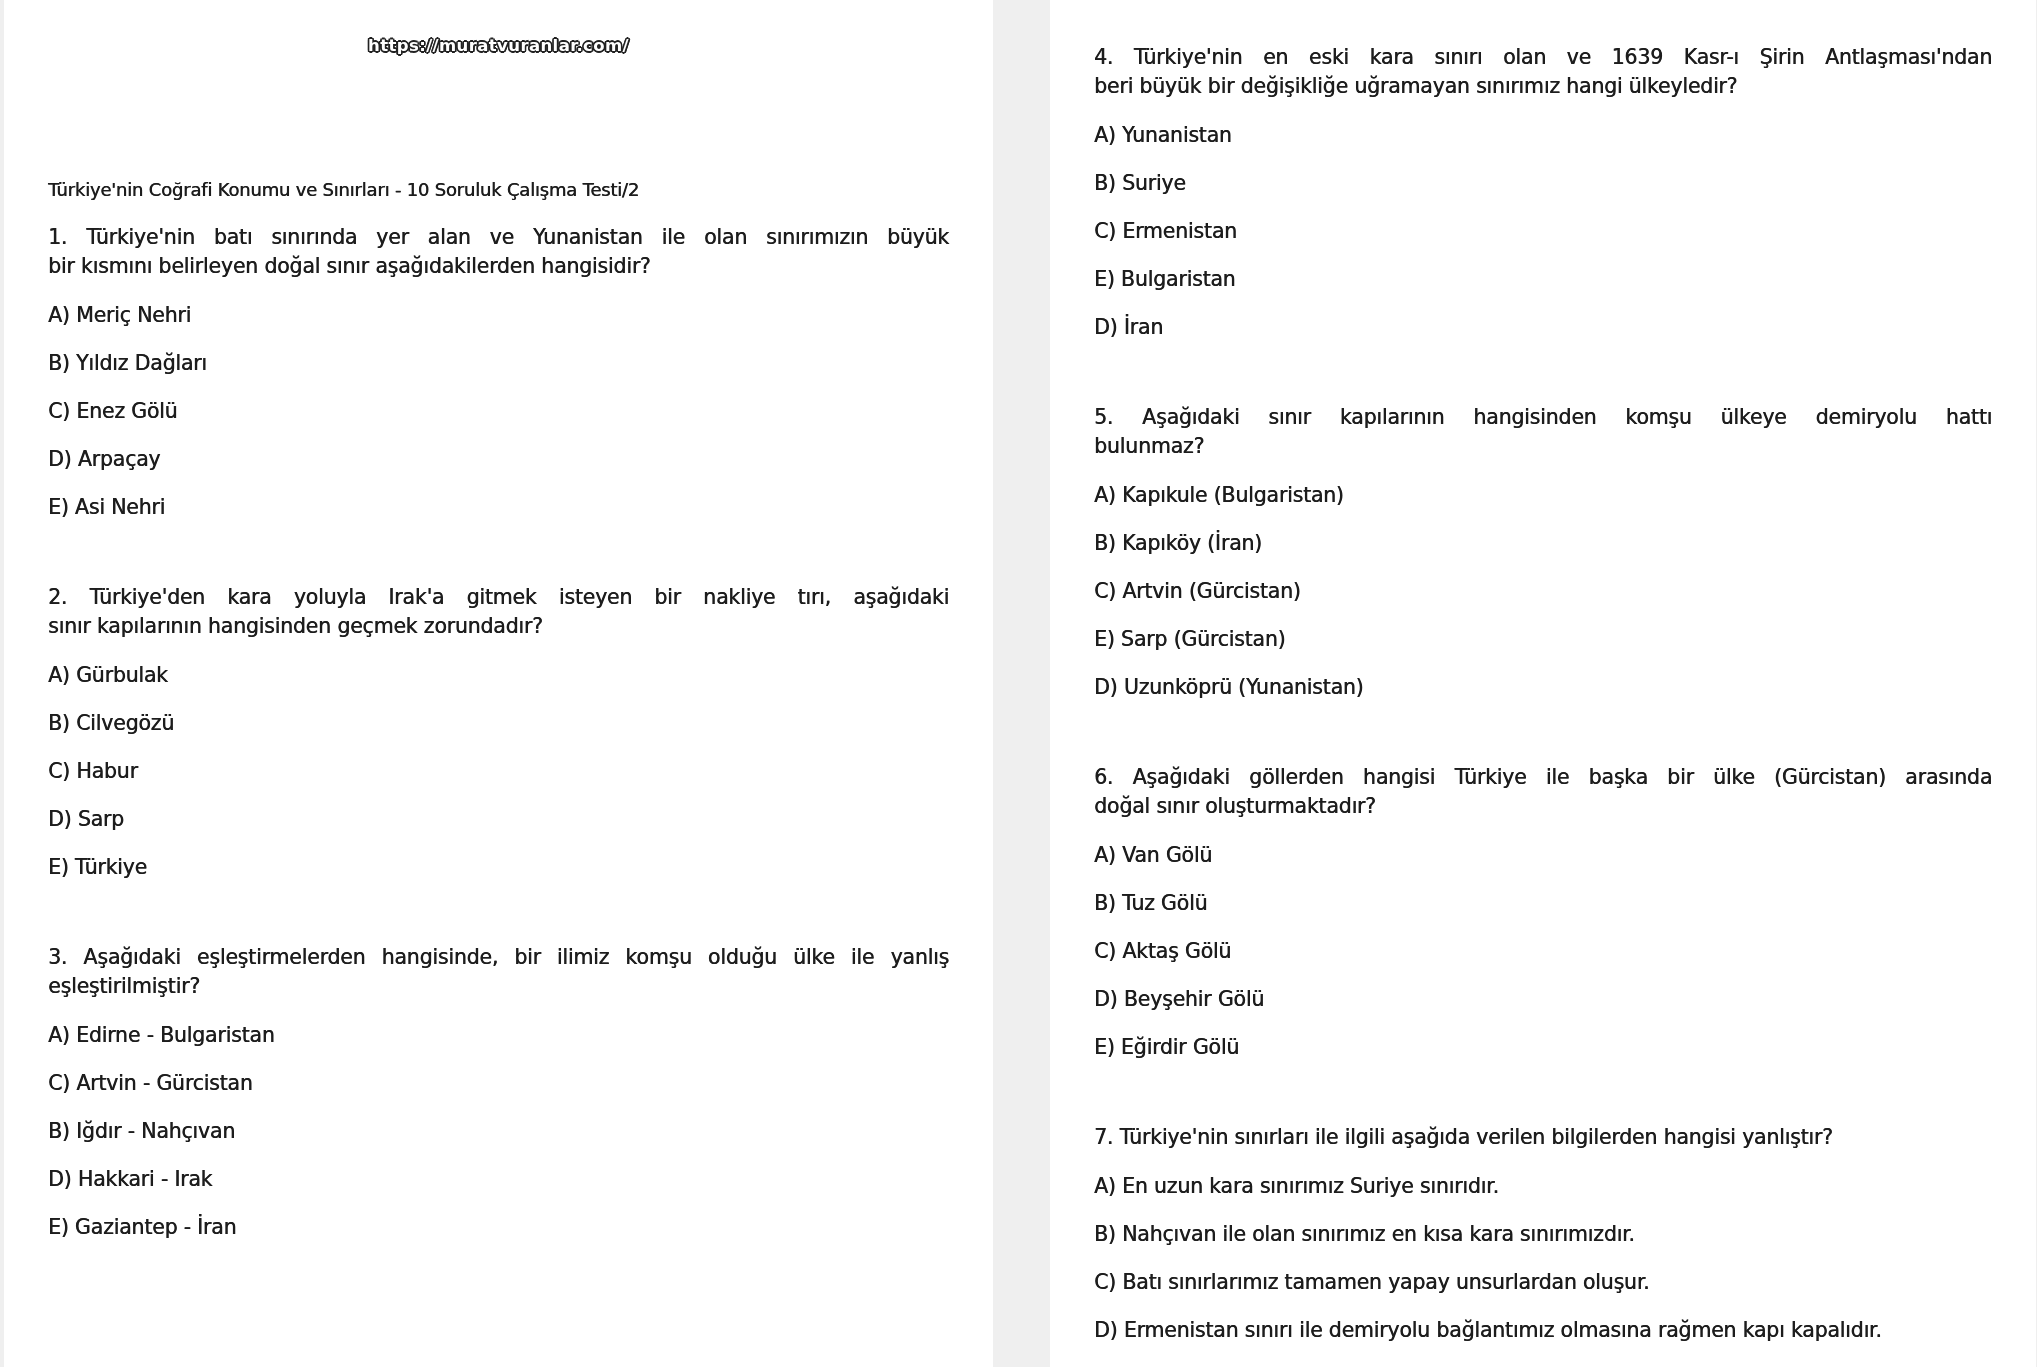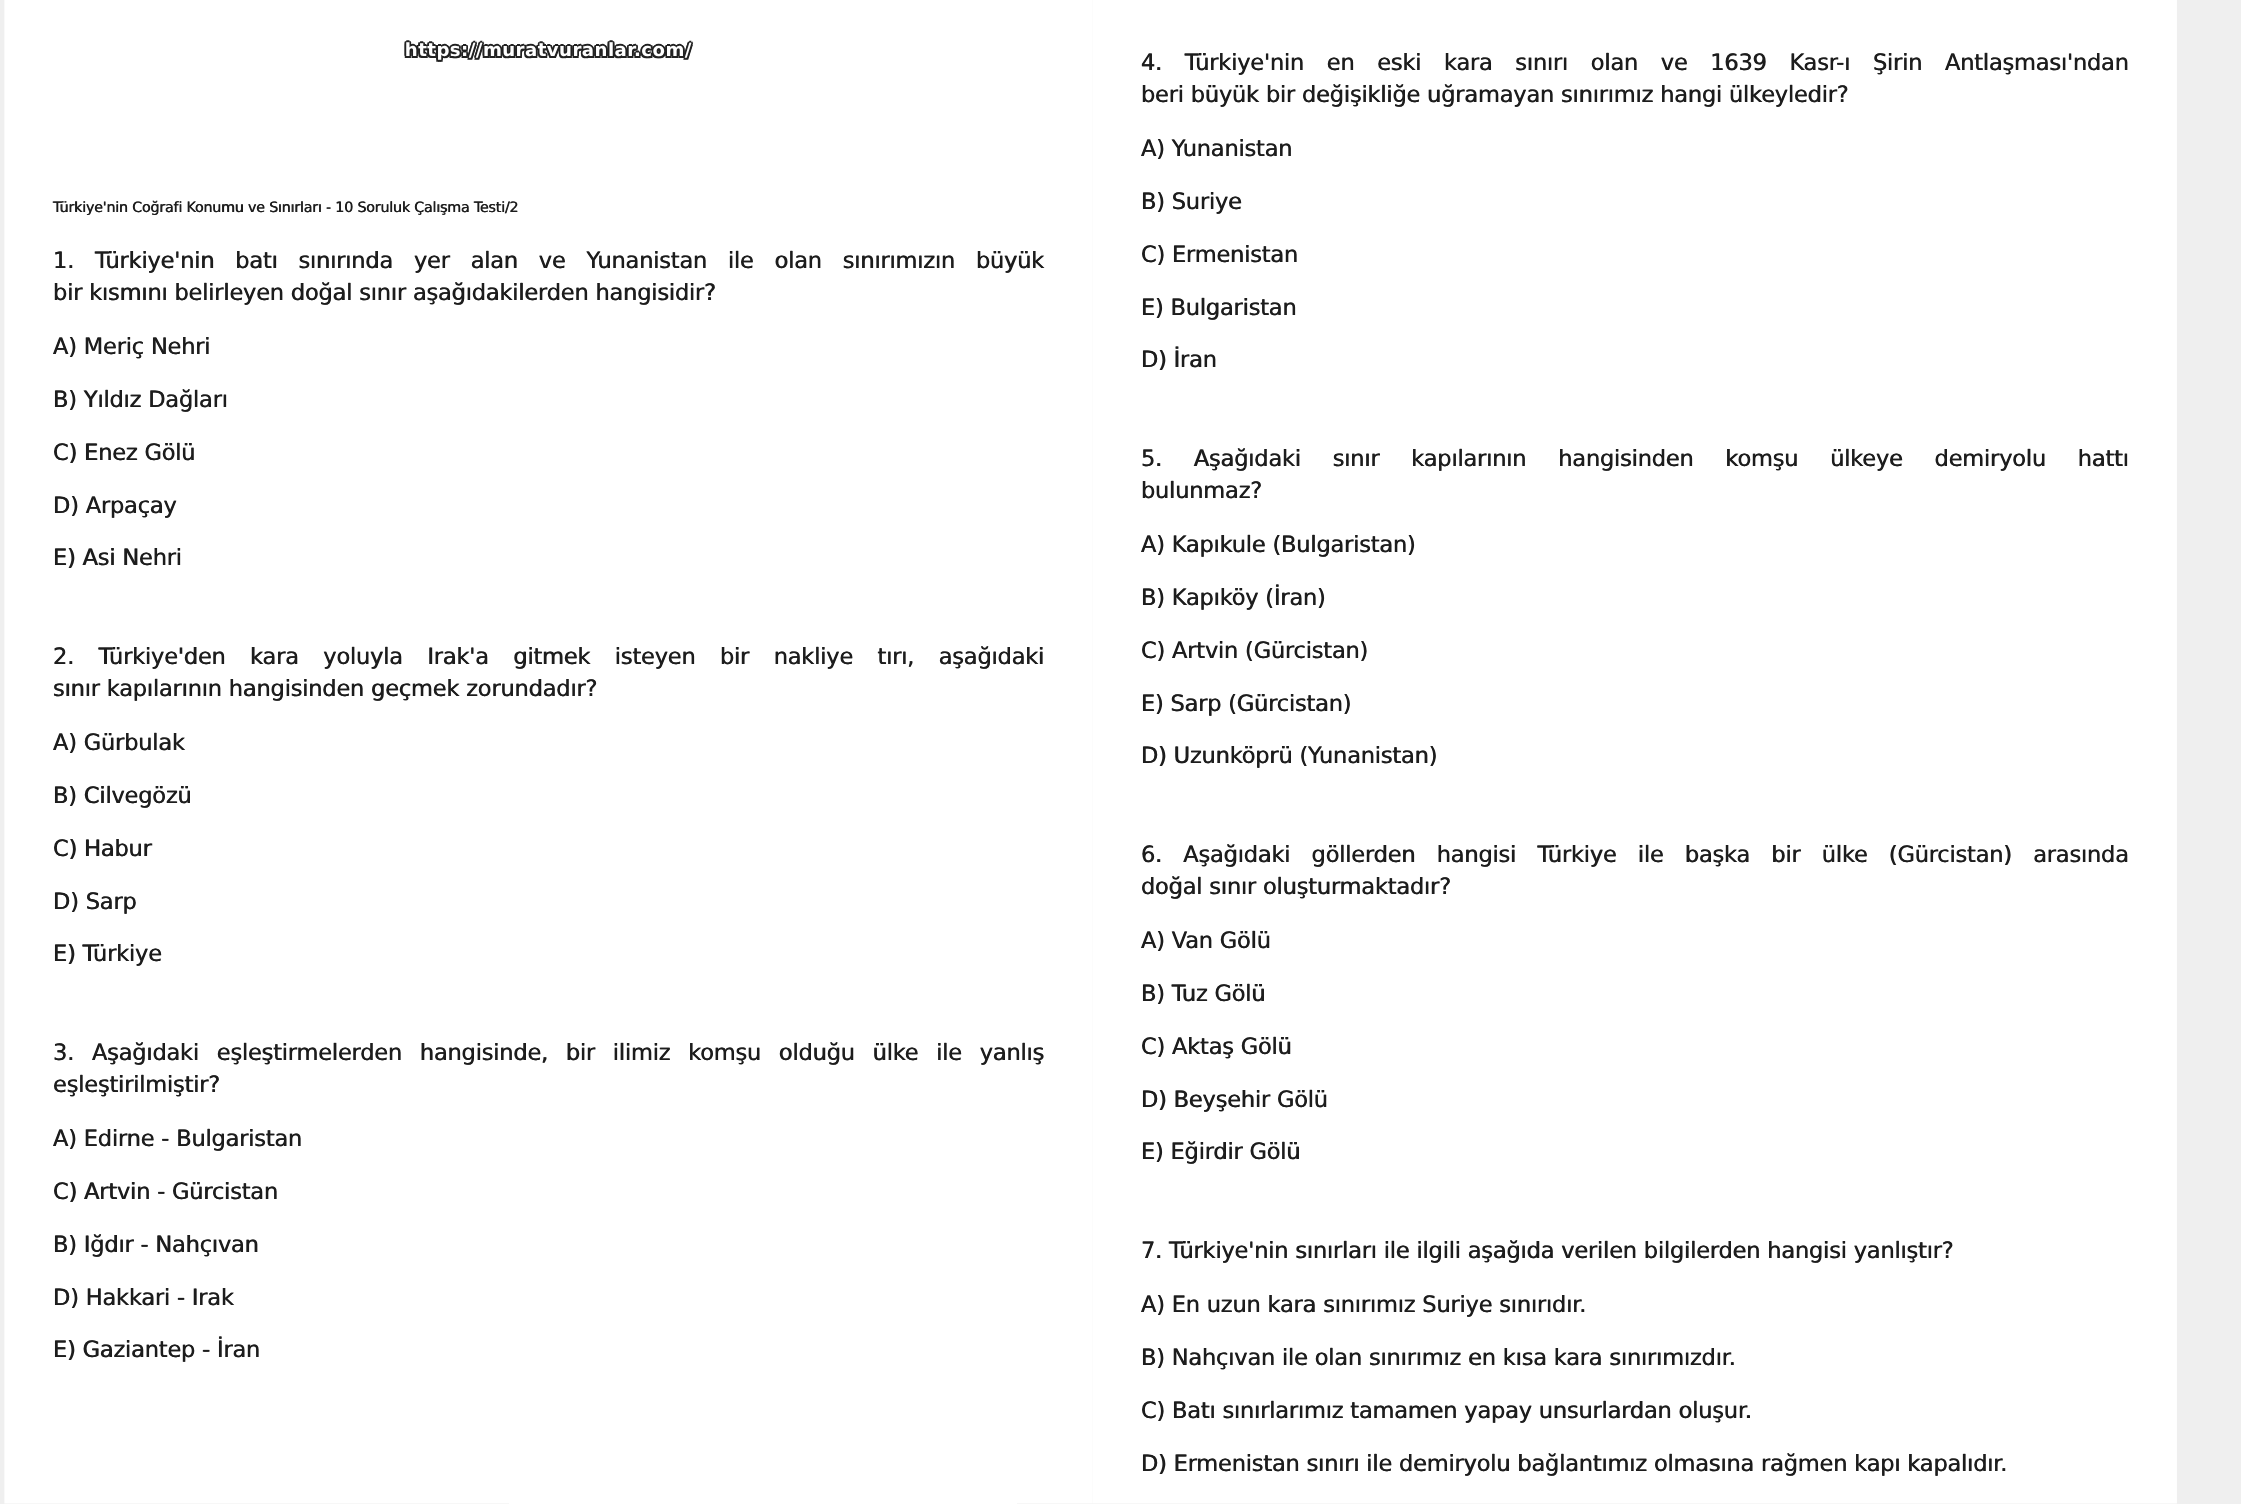--- a/index.html
+++ b/index.html
@@ -17,21 +17,21 @@
     width: 2037px;
     height: 1367px;
   }
   .page {
     position: absolute;
     top: 0;
     height: 1367px;
     background: #ffffff;
   }
   .page.left  { left: 4px;    width: 989px; }
-  .page.right { left: 993px; width: 986px; }
+  .page.right { left: 1050px; width: 986px; }
   .inner {
     position: relative;
     height: 100%;
     padding: 0 44px;
     box-sizing: border-box;
   }
   .watermark {
     position: absolute;
     top: 36px;
     left: 50%;
@@ -42,21 +42,21 @@
     white-space: nowrap;
     color: #ffffff;
     text-shadow:
       -1.4px -1.4px 0 #222, 1.4px -1.4px 0 #222,
       -1.4px  1.4px 0 #222, 1.4px  1.4px 0 #222,
       -1.6px  0     0 #222, 1.6px  0     0 #222,
        0     -1.6px 0 #222, 0      1.6px 0 #222;
   }
   .title {
     margin: 176px 0 0 0;
-    font-size: 13px;
+    font-size: 18px;
     line-height: 28px;
     letter-spacing: -0.2px;
     white-space: nowrap;
     text-shadow: 0.5px 0 0 currentColor;
   }
   .question { margin-top: 62px; }
   .question.first-left  { margin-top: 19px; }
   .question.first-right { margin-top: 43px; }
   .stem .line {
     font-size: 20.5px;

